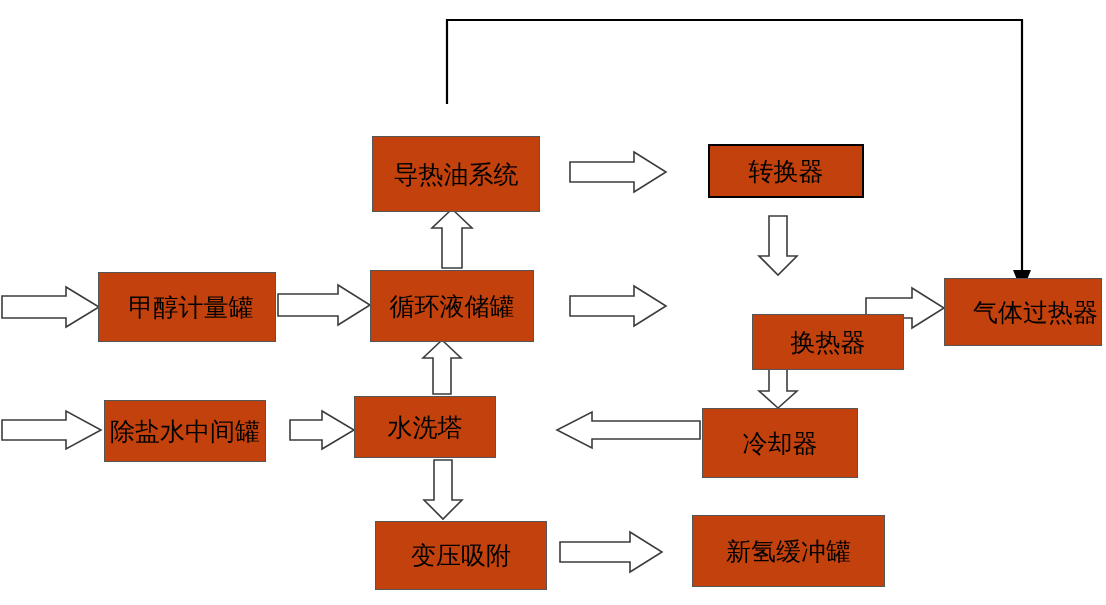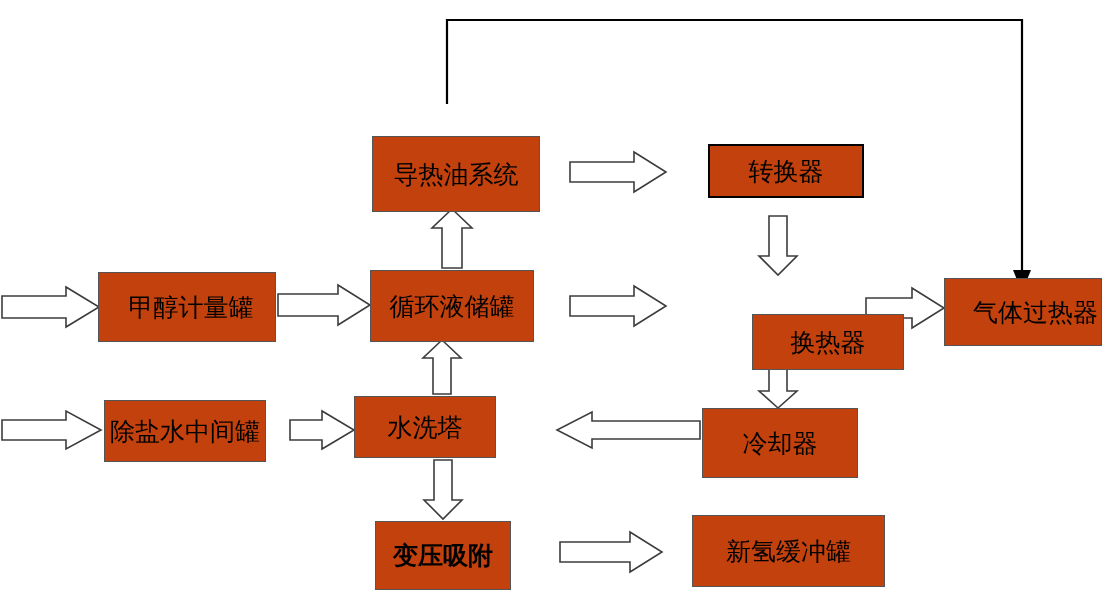--- a/index.html
+++ b/index.html
@@ -96,21 +96,21 @@
   </div>
 
   <div class="node center" style="left:354px;top:396px;width:142px;height:62px;">
     <span class="label">水洗塔</span>
   </div>
 
   <div class="node center" style="left:702px;top:408px;width:156px;height:70px;">
     <span class="label">冷却器</span>
   </div>
 
-  <div class="node center" style="left:375px;top:521px;width:136px;height:69px;font-weight:bold;">
+  <div class="node center" style="left:375px;top:521px;width:172px;height:69px;">
     <span class="label">变压吸附</span>
   </div>
 
   <div class="node center" style="left:692px;top:515px;width:193px;height:72px;">
     <span class="label">新氢缓冲罐</span>
   </div>
 
 </div>
 
 </body></html>

